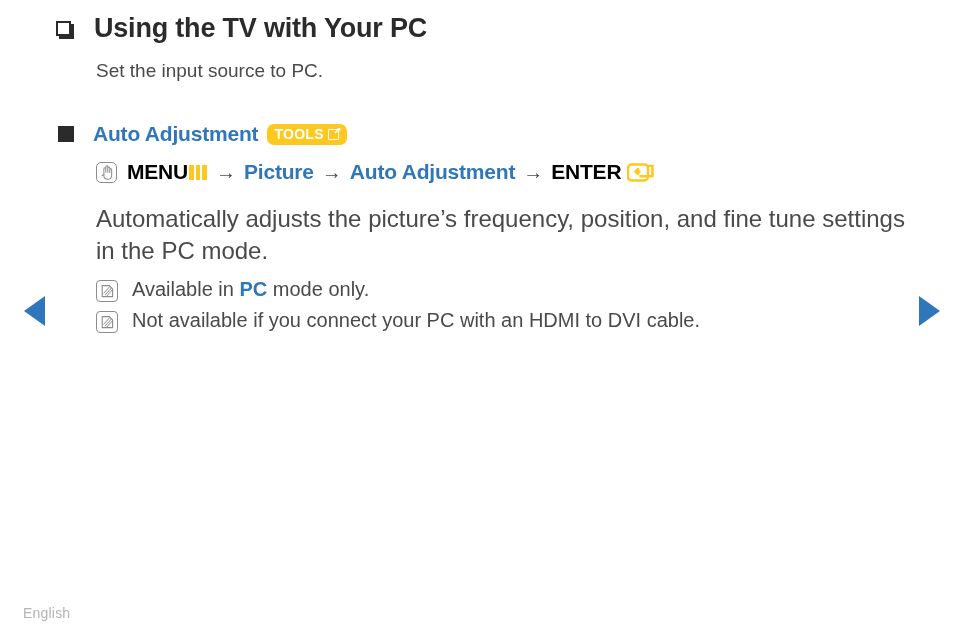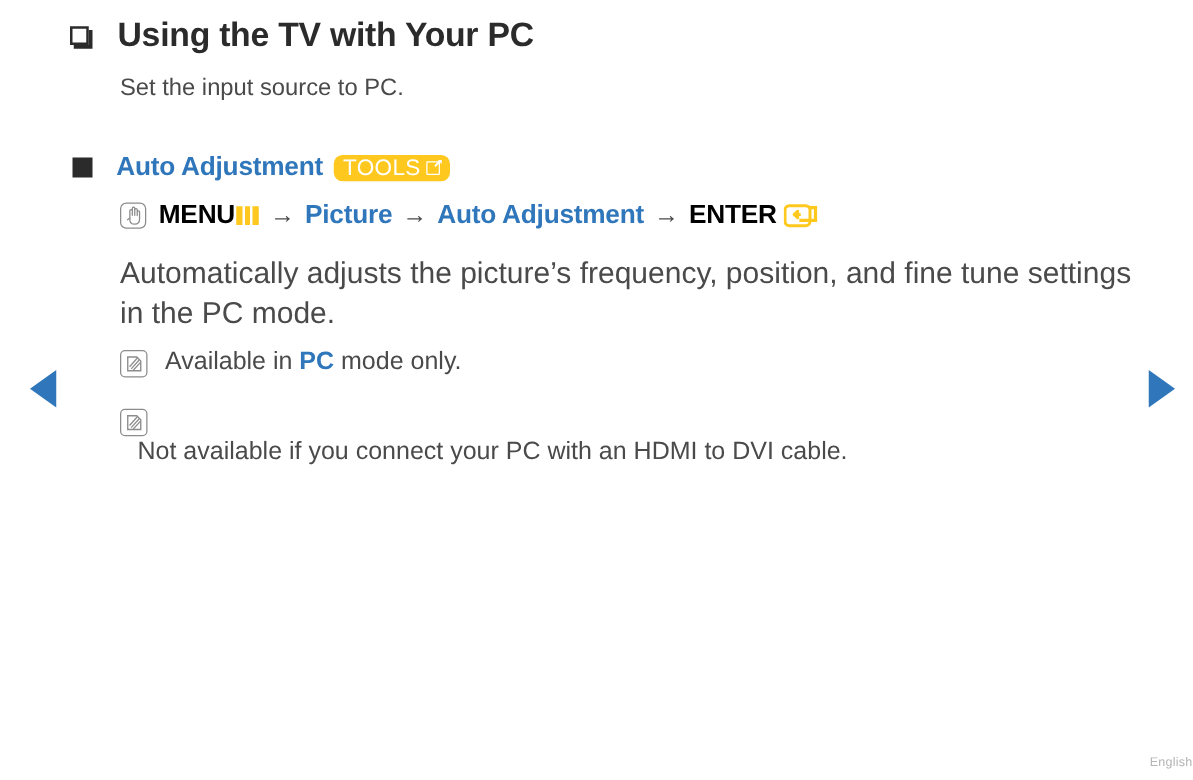--- a/index.html
+++ b/index.html
@@ -133,22 +133,22 @@
     margin-left: 9px;
     display: inline-flex;
     align-items: center;
     background: #ffc81e;
     border-radius: 7px;
     padding: 2px 6px 2px 7px;
     height: 17px;
     box-sizing: content-box;
   }
   .tools-badge .tools-label {
-    font-size: 18px;
-    font-weight: normal;
+    font-size: 14px;
+    font-weight: bold;
     color: #ffffff;
     letter-spacing: 0.3px;
     line-height: 17px;
   }
   .tools-badge .tools-glyph {
     margin-left: 3px;
     width: 14px;
     height: 14px;
     position: relative;
   }
@@ -252,21 +252,21 @@
   
   .note {
     position: absolute;
     left: 86px;
     display: flex;
     align-items: flex-start;
     font-size: 20px;
     color: #4a4a4a;
   }
   .note.n1 { top: 277px; }
-  .note.n2 { top: 324px; flex-direction: column; }
+  .note.n2 { top: 308px; }
 
   .note-icon {
     width: 22px;
     height: 22px;
     border: 1.5px solid #8c8c8c;
     border-radius: 4px;
     position: relative;
     flex: 0 0 auto;
     margin-top: 3px;
     box-sizing: border-box;
@@ -275,22 +275,22 @@
 
   .note-text { margin-left: 14px; line-height: 25px; }
   .note-text .hl { color: #2f76bb; font-weight: bold; }
 
   
   .footer {
     position: absolute;
     left: 0;
     right: 0;
     top: 605px;
-    text-align: right;
-    font-size: 10px;
+    text-align: left;
+    font-size: 14px;
     color: #b4b4b4;
     letter-spacing: 0.2px;
     padding-left: 13px;
   }
 </style>
 </head>
 <body>
 
 <div class="page">
 

